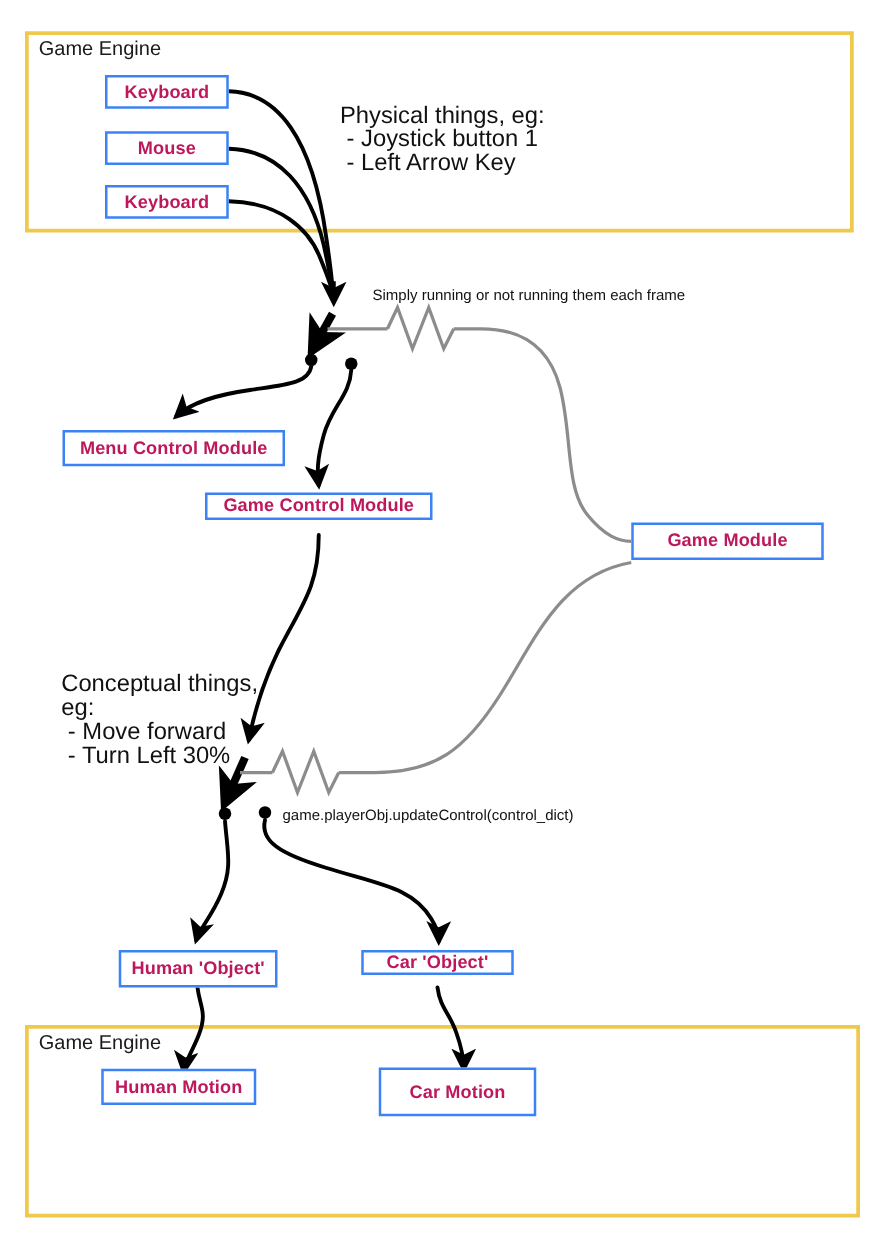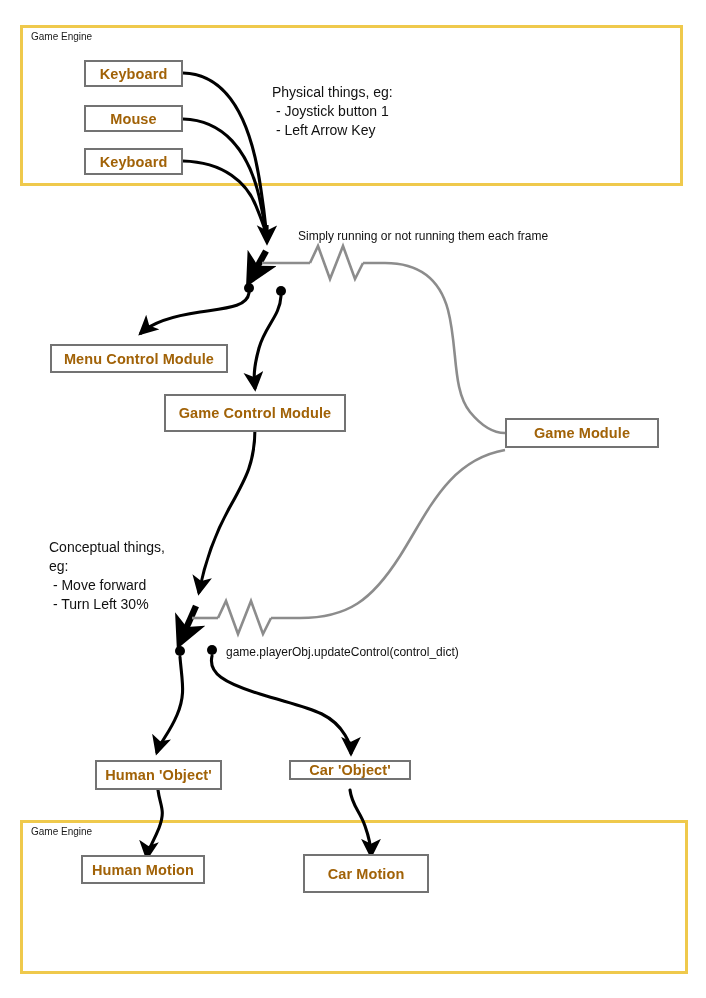--- a/index.html
+++ b/index.html
@@ -26,43 +26,43 @@
     pointer-events: none;
   }
   .frame {
     position: absolute;
     border: 3px solid #EFC94C;
     background: transparent;
     box-sizing: border-box;
   }
   .frame-label {
     position: absolute;
-    font-size: 10px;
+    font-size: 16px;
     color: #1a1a1a;
     font-family: "Liberation Sans", sans-serif;
     white-space: nowrap;
   }
   .node {
     position: absolute;
     box-sizing: border-box;
-    border: 2px solid #737373;
+    border: 2px solid #3b82f6;
     background: #ffffff;
-    color: #a16207;
+    color: #be185d;
     font-weight: bold;
     font-size: 14.5px;
     display: flex;
     align-items: center;
     justify-content: center;
     font-family: "Liberation Sans", sans-serif;
     white-space: nowrap;
     letter-spacing: 0.1px;
   }
   .note {
     position: absolute;
-    font-size: 14px;
+    font-size: 19px;
     line-height: 19px;
     color: #111111;
     white-space: pre;
     font-family: "Liberation Sans", sans-serif;
   }
   .note-small {
     position: absolute;
     font-size: 12px;
     line-height: 14px;
     color: #111111;
@@ -133,21 +133,21 @@
     <path d="M158,790 C160,806 166,810 159,828 C153,843 148,849 147,857" fill="none" stroke="#000000" stroke-width="3.1" stroke-linecap="round" marker-end="url(#ah)"></path>
 
     <path d="M350,790 C352,806 360,811 365,826 C370,840 371,849 371,855" fill="none" stroke="#000000" stroke-width="3.1" stroke-linecap="round" marker-end="url(#ah)"></path>
   </svg>
 
   <div class="node" style="left:84px; top:60px; width:99px; height:27px;">Keyboard</div>
   <div class="node" style="left:84px; top:105px; width:99px; height:27px;">Mouse</div>
   <div class="node" style="left:84px; top:148px; width:99px; height:27px;">Keyboard</div>
 
   <div class="node" style="left:50px; top:344px; width:178px; height:29px;">Menu Control Module</div>
-  <div class="node" style="left:164px; top:394px; width:182px; height:38px;">Game Control Module</div>
+  <div class="node" style="left:164px; top:394px; width:182px; height:22px;">Game Control Module</div>
   <div class="node" style="left:505px; top:418px; width:154px; height:30px;">Game Module</div>
 
   <div class="node" style="left:95px; top:760px; width:127px; height:30px;">Human 'Object'</div>
   <div class="node" style="left:289px; top:760px; width:122px; height:20px;">Car 'Object'</div>
 
   <div class="node" style="left:81px; top:855px; width:124px; height:29px;text-align:right;">Human Motion</div>
   <div class="node" style="left:303px; top:854px; width:126px; height:39px;">Car Motion</div>
 
   <div class="note" style="left:272px; top:83px;">Physical things, eg:
  - Joystick button 1

